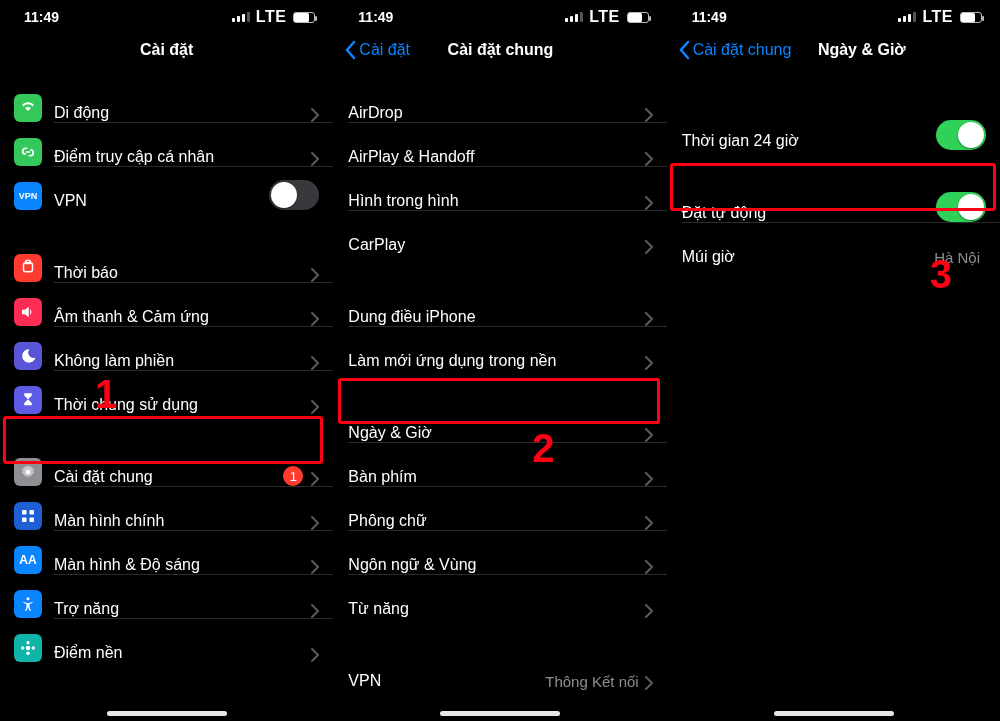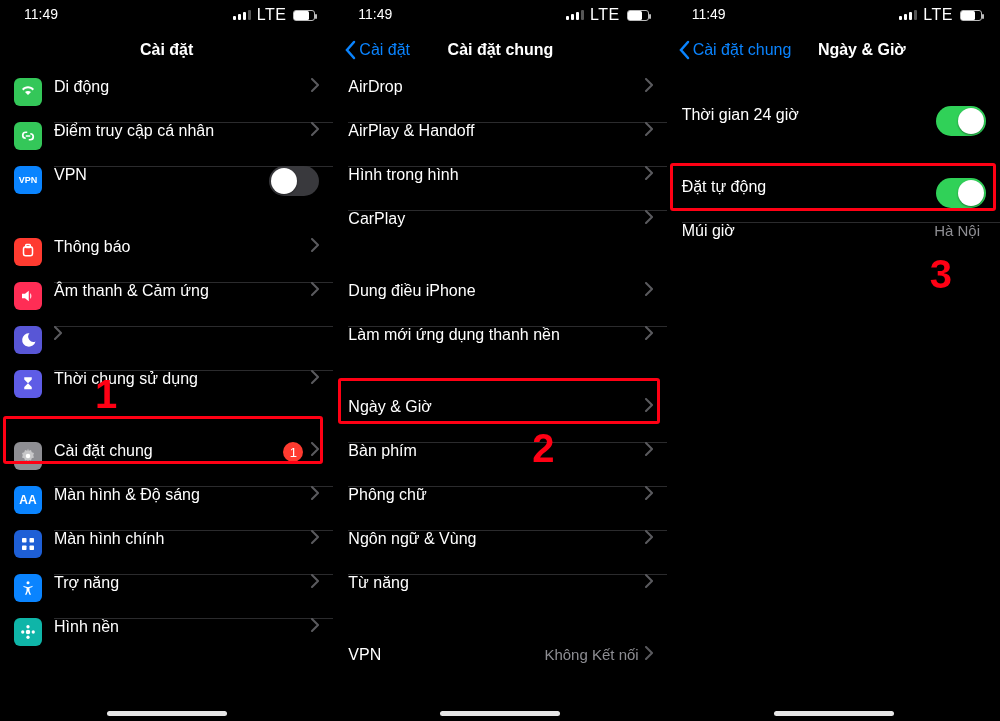--- a/index.html
+++ b/index.html
@@ -20,25 +20,25 @@
     background: #000;
     overflow: hidden;
     border-radius: 0;
   }
   .screen + .screen { border-left: 1px solid #000; }
 
   
   .status-bar {
     display: flex;
     justify-content: space-between;
-    align-items: flex-start;
+    align-items: center;
     padding: 6px 18px 2px 24px;
     height: 30px;
     font-size: 14px;
-    font-weight: 400;
+    font-weight: 700;
   }
   .status-right { display: flex; align-items: center; gap: 4px; font-size: 16px; letter-spacing: .5px; }
   .sig-dots { display: inline-flex; gap: 2px; align-items: flex-end; margin-right: 2px; }
   .sig-dots span { width: 3px; background: #fff; border-radius: 1px; display: inline-block; }
   .sig-dots span:nth-child(1){height:4px}
   .sig-dots span:nth-child(2){height:6px}
   .sig-dots span:nth-child(3){height:8px}
   .sig-dots span:nth-child(4){height:10px; background:#555}
   .batt {
     width: 22px; height: 11px; border: 1px solid #bbb; border-radius: 3px; position: relative; margin-left: 3px;
@@ -63,21 +63,21 @@
     position: absolute; left: 0; right: 0; text-align: center;
     font-size: 16px; font-weight: 600; color: #fff;
     pointer-events: none;
   }
   .nav .title.left-nudged { padding-left: 56px; }
 
   
   .group { margin-top: 28px; }
   .group.first { margin-top: 8px; }
   .row {
-    display: flex; align-items: flex-start;
+    display: flex; align-items: flex-end;
     min-height: 44px;
     padding: 0 14px 0 14px;
     position: relative;
   }
   .row.with-icon { padding-left: 14px; }
   .row .icon {
     width: 28px; height: 28px; border-radius: 6px;
     display: flex; align-items: center; justify-content: center;
     margin-right: 12px; flex-shrink: 0;
     font-size: 15px;
@@ -209,21 +209,21 @@
   </div>
 
   <div class="group">
     <div class="row with-icon">
       <div class="icon ic-red">
         <svg viewBox="0 0 24 24" fill="none" stroke="#fff" stroke-width="2">
             <rect x="6" y="5" width="12" height="12" rx="3"></rect>
             <rect x="9" y="2" width="6" height="4" rx="1"></rect>
           </svg>
       </div>
-      <span class="label">Thông báo</span>
+      <span class="label">Thời báo</span>
       <span class="chev">
           <svg viewBox="0 0 8 14">
             <path d="M1 1l6 6-6 6" stroke="#5a5a5e" stroke-width="2" fill="none" stroke-linecap="round"></path>
           </svg>
         </span>
       <div class="sep"></div>
     </div>
     <div class="row with-icon">
       <div class="icon ic-pink">
         <svg viewBox="0 0 24 24" fill="#fff">
@@ -237,20 +237,21 @@
           </svg>
         </span>
       <div class="sep"></div>
     </div>
     <div class="row with-icon">
       <div class="icon ic-purple">
         <svg viewBox="0 0 24 24" fill="#fff">
             <path d="M14 3a9 9 0 108 11 7 7 0 01-8-11z"></path>
           </svg>
       </div>
+      <span class="label">Không làm phiền</span>
       <span class="chev">
           <svg viewBox="0 0 8 14">
             <path d="M1 1l6 6-6 6" stroke="#5a5a5e" stroke-width="2" fill="none" stroke-linecap="round"></path>
           </svg>
         </span>
       <div class="sep"></div>
     </div>
     <div class="row with-icon">
       <div class="icon ic-indigo">
         <svg viewBox="0 0 24 24" fill="#fff">
@@ -269,49 +270,49 @@
   <div class="group">
     <div class="row with-icon">
       <div class="icon ic-gray">
         <svg viewBox="0 0 24 24" fill="#fff">
             <circle cx="12" cy="12" r="3"></circle>
             <path d="M12 2l1 3 3-1 1 3 3 1-1 3 1 3-3 1-1 3-3-1-1 3-1-3-3 1-1-3-3-1 1-3-1-3 3-1 1-3 3 1z" opacity=".5"></path>
           </svg>
       </div>
       <span class="label">Cài đặt chung</span>
       <span class="badge">1</span>
-      <span class="chev">
-          <svg viewBox="0 0 8 14">
-            <path d="M1 1l6 6-6 6" stroke="#5a5a5e" stroke-width="2" fill="none" stroke-linecap="round"></path>
-          </svg>
-        </span>
-      <div class="sep"></div>
-    </div>
-    <div class="row with-icon">
-      <div class="icon ic-bluelt">
-        <span style="color:#fff;font-weight:700;font-size:12px">AA</span>
-      </div>
-      <span class="label">Màn hình &amp; Độ sáng</span>
       <span class="chev">
           <svg viewBox="0 0 8 14">
             <path d="M1 1l6 6-6 6" stroke="#5a5a5e" stroke-width="2" fill="none" stroke-linecap="round"></path>
           </svg>
         </span>
       <div class="sep"></div>
     </div>
     <div class="row with-icon">
       <div class="icon ic-dblue">
         <svg viewBox="0 0 24 24" fill="#fff">
             <rect x="4" y="4" width="6" height="6" rx="1"></rect>
             <rect x="14" y="4" width="6" height="6" rx="1"></rect>
             <rect x="4" y="14" width="6" height="6" rx="1"></rect>
             <rect x="14" y="14" width="6" height="6" rx="1"></rect>
           </svg>
       </div>
       <span class="label">Màn hình chính</span>
+      <span class="chev">
+          <svg viewBox="0 0 8 14">
+            <path d="M1 1l6 6-6 6" stroke="#5a5a5e" stroke-width="2" fill="none" stroke-linecap="round"></path>
+          </svg>
+        </span>
+      <div class="sep"></div>
+    </div>
+    <div class="row with-icon">
+      <div class="icon ic-bluelt">
+        <span style="color:#fff;font-weight:700;font-size:12px">AA</span>
+      </div>
+      <span class="label">Màn hình &amp; Độ sáng</span>
       <span class="chev">
           <svg viewBox="0 0 8 14">
             <path d="M1 1l6 6-6 6" stroke="#5a5a5e" stroke-width="2" fill="none" stroke-linecap="round"></path>
           </svg>
         </span>
       <div class="sep"></div>
     </div>
     <div class="row with-icon">
       <div class="icon ic-bluelt">
         <svg viewBox="0 0 24 24" fill="#fff">
@@ -330,21 +331,21 @@
     <div class="row with-icon">
       <div class="icon ic-teal">
         <svg viewBox="0 0 24 24" fill="#fff">
             <circle cx="12" cy="12" r="3"></circle>
             <circle cx="12" cy="5" r="2.2"></circle>
             <circle cx="12" cy="19" r="2.2"></circle>
             <circle cx="5" cy="12" r="2.2"></circle>
             <circle cx="19" cy="12" r="2.2"></circle>
           </svg>
       </div>
-      <span class="label">Hình nền</span>
+      <span class="label">Điểm nền</span>
       <span class="chev">
           <svg viewBox="0 0 8 14">
             <path d="M1 1l6 6-6 6" stroke="#5a5a5e" stroke-width="2" fill="none" stroke-linecap="round"></path>
           </svg>
         </span>
     </div>
   </div>
 
   <div class="highlight" style="left:3px; top:416px; width:320px; height:48px;"></div>
   <div class="step-num" style="left:95px; top:372px;">1</div>
@@ -421,21 +422,21 @@
     <div class="row no-icon">
       <span class="label">Dung điều iPhone</span>
       <span class="chev">
           <svg viewBox="0 0 8 14">
             <path d="M1 1l6 6-6 6" stroke="#5a5a5e" stroke-width="2" fill="none" stroke-linecap="round"></path>
           </svg>
         </span>
       <div class="sep"></div>
     </div>
     <div class="row no-icon">
-      <span class="label">Làm mới ứng dụng thanh nền</span>
+      <span class="label">Làm mới ứng dụng trong nền</span>
       <span class="chev">
           <svg viewBox="0 0 8 14">
             <path d="M1 1l6 6-6 6" stroke="#5a5a5e" stroke-width="2" fill="none" stroke-linecap="round"></path>
           </svg>
         </span>
     </div>
   </div>
 
   <div class="group">
     <div class="row no-icon">
@@ -480,21 +481,21 @@
           <svg viewBox="0 0 8 14">
             <path d="M1 1l6 6-6 6" stroke="#5a5a5e" stroke-width="2" fill="none" stroke-linecap="round"></path>
           </svg>
         </span>
     </div>
   </div>
 
   <div class="group">
     <div class="row no-icon">
       <span class="label">VPN</span>
-      <span class="value">Không Kết nối</span>
+      <span class="value">Thông Kết nối</span>
       <span class="chev">
           <svg viewBox="0 0 8 14">
             <path d="M1 1l6 6-6 6" stroke="#5a5a5e" stroke-width="2" fill="none" stroke-linecap="round"></path>
           </svg>
         </span>
     </div>
   </div>
 
   <div class="highlight" style="left:4px; top:378px; width:322px; height:46px;"></div>
   <div class="step-num" style="left:198px; top:426px;">2</div>

